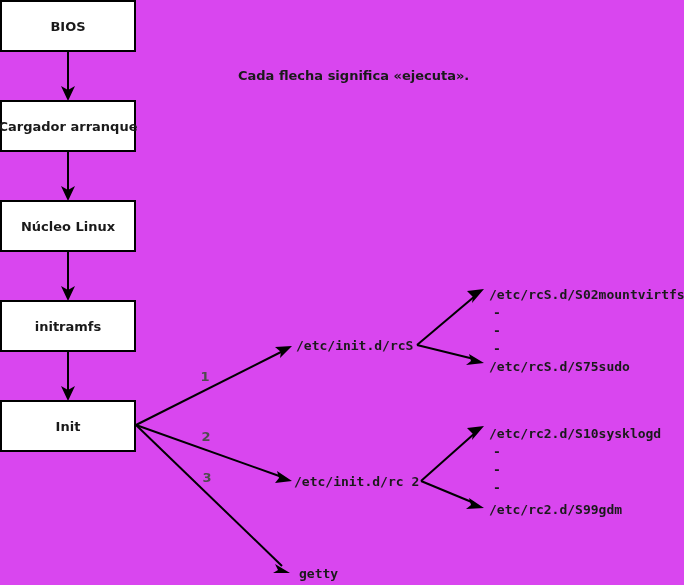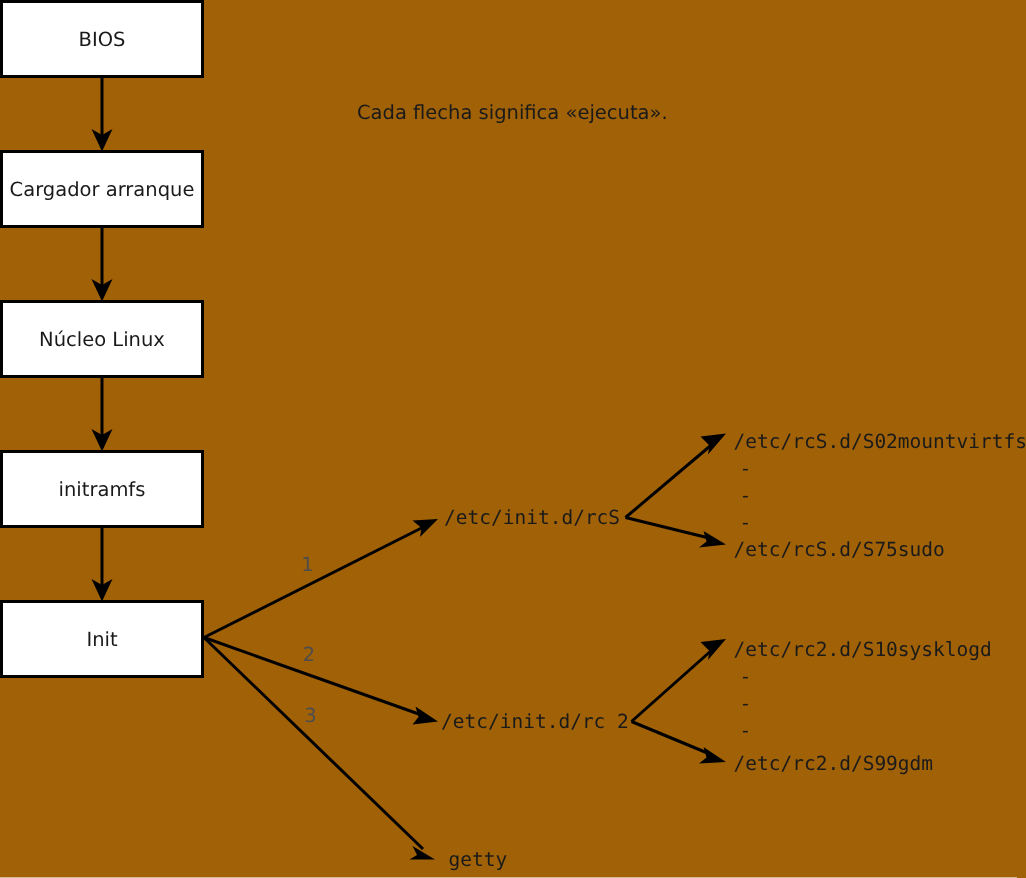--- a/index.html
+++ b/index.html
@@ -4,22 +4,23 @@
 <style>
   html, body {
     margin: 0;
     padding: 0;
     background: #ffffff;
   }
   #canvas {
     position: relative;
     width: 684px;
     height: 585px;
-    background: #a16207;
+    background: #d946ef;
     overflow: hidden;
+    font-weight: bold;
   }
   svg.diagram {
     position: absolute;
     left: 0;
     top: 0;
     width: 684px;
     height: 585px;
     display: block;
   }
   .box-rect {

